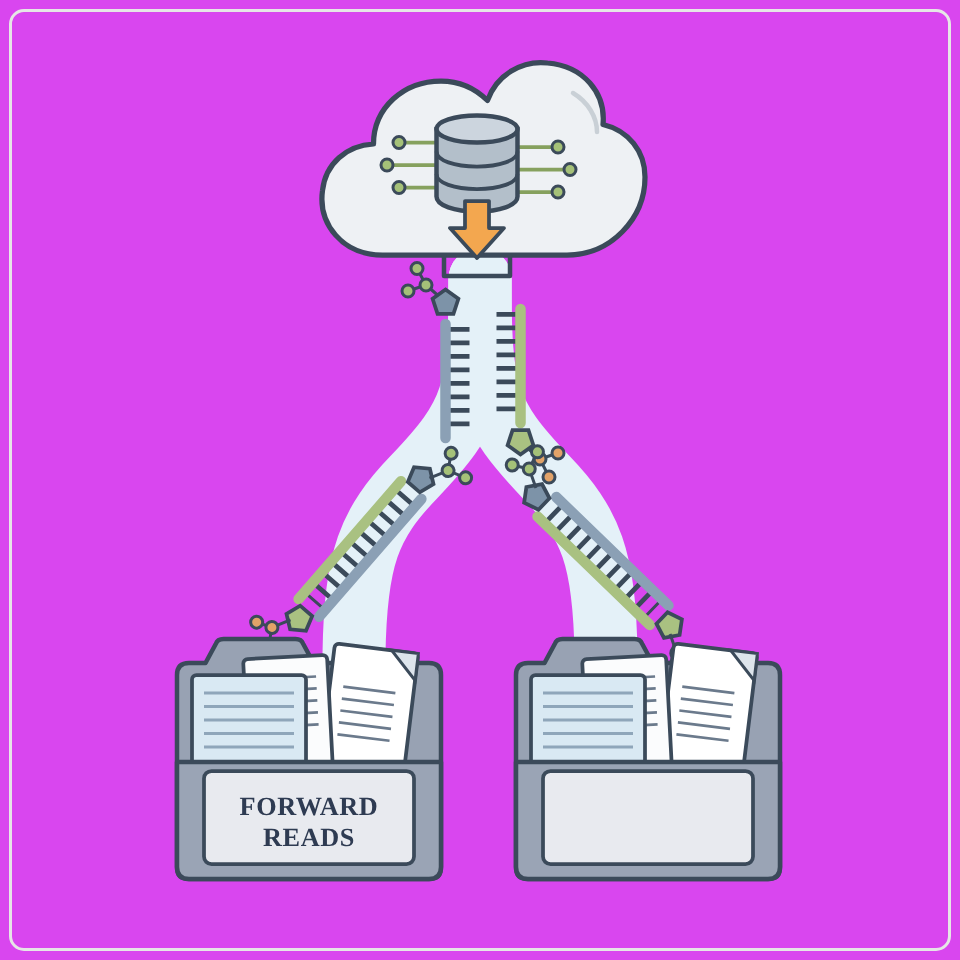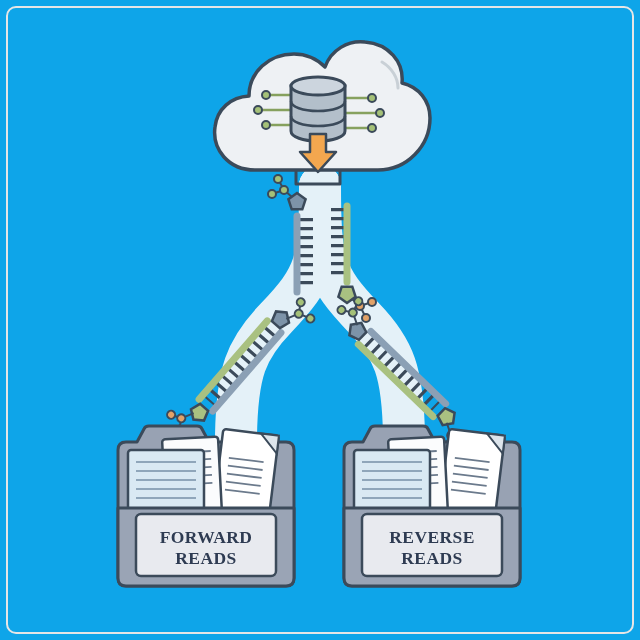--- a/index.html
+++ b/index.html
@@ -1,16 +1,16 @@
 <!DOCTYPE html>
 <html><head>
 <meta charset="utf-8">
 <style>
   html,body{margin:0;padding:0;background:#ffffff;}
-  .stage{position:relative;width:640px;height:640px;background:#0ea5e9;overflow:hidden;
+  .stage{position:relative;width:640px;height:640px;background:#d946ef;overflow:hidden;
          font-family:"Liberation Sans",sans-serif;}
   .frame{position:absolute;inset:6px;border:2px solid #e6e6e6;border-radius:10px;pointer-events:none;}
   svg{position:absolute;left:0;top:0;}
   .folder-label{
     position:absolute;top:527px;width:140px;text-align:center;
     font-family:"Liberation Serif",serif;font-weight:700;font-size:17.5px;
     line-height:1.18;color:#2e3b52;letter-spacing:.4px;
   }
 </style>
 </head>
@@ -129,16 +129,15 @@
         <path d="M136,462 H196 M136,471 H196 M136,480 H196 M136,489 H196 M136,498 H196" stroke="#8fa6ba" stroke-width="2" fill="none"></path>
       </g>
       <path d="M118,508 L294,508 L294,578 Q294,586 286,586 L126,586 Q118,586 118,578 Z" fill="#9aa4b5" stroke="#3b4a5a" stroke-width="3" stroke-linejoin="round"></path>
       <rect x="136" y="514" width="140" height="62" rx="5" fill="#e8eaef" stroke="#3b4a5a" stroke-width="2.5"></rect>
     </g>
 
     <use href="#folderShape" x="226"></use>
   </svg>
 
   <div class="folder-label" style="left:136px">FORWARD READS</div>
-  <div class="folder-label" style="left:362px">REVERSE READS</div>
 
   <div class="frame"></div>
 </div>
 
 </body></html>

